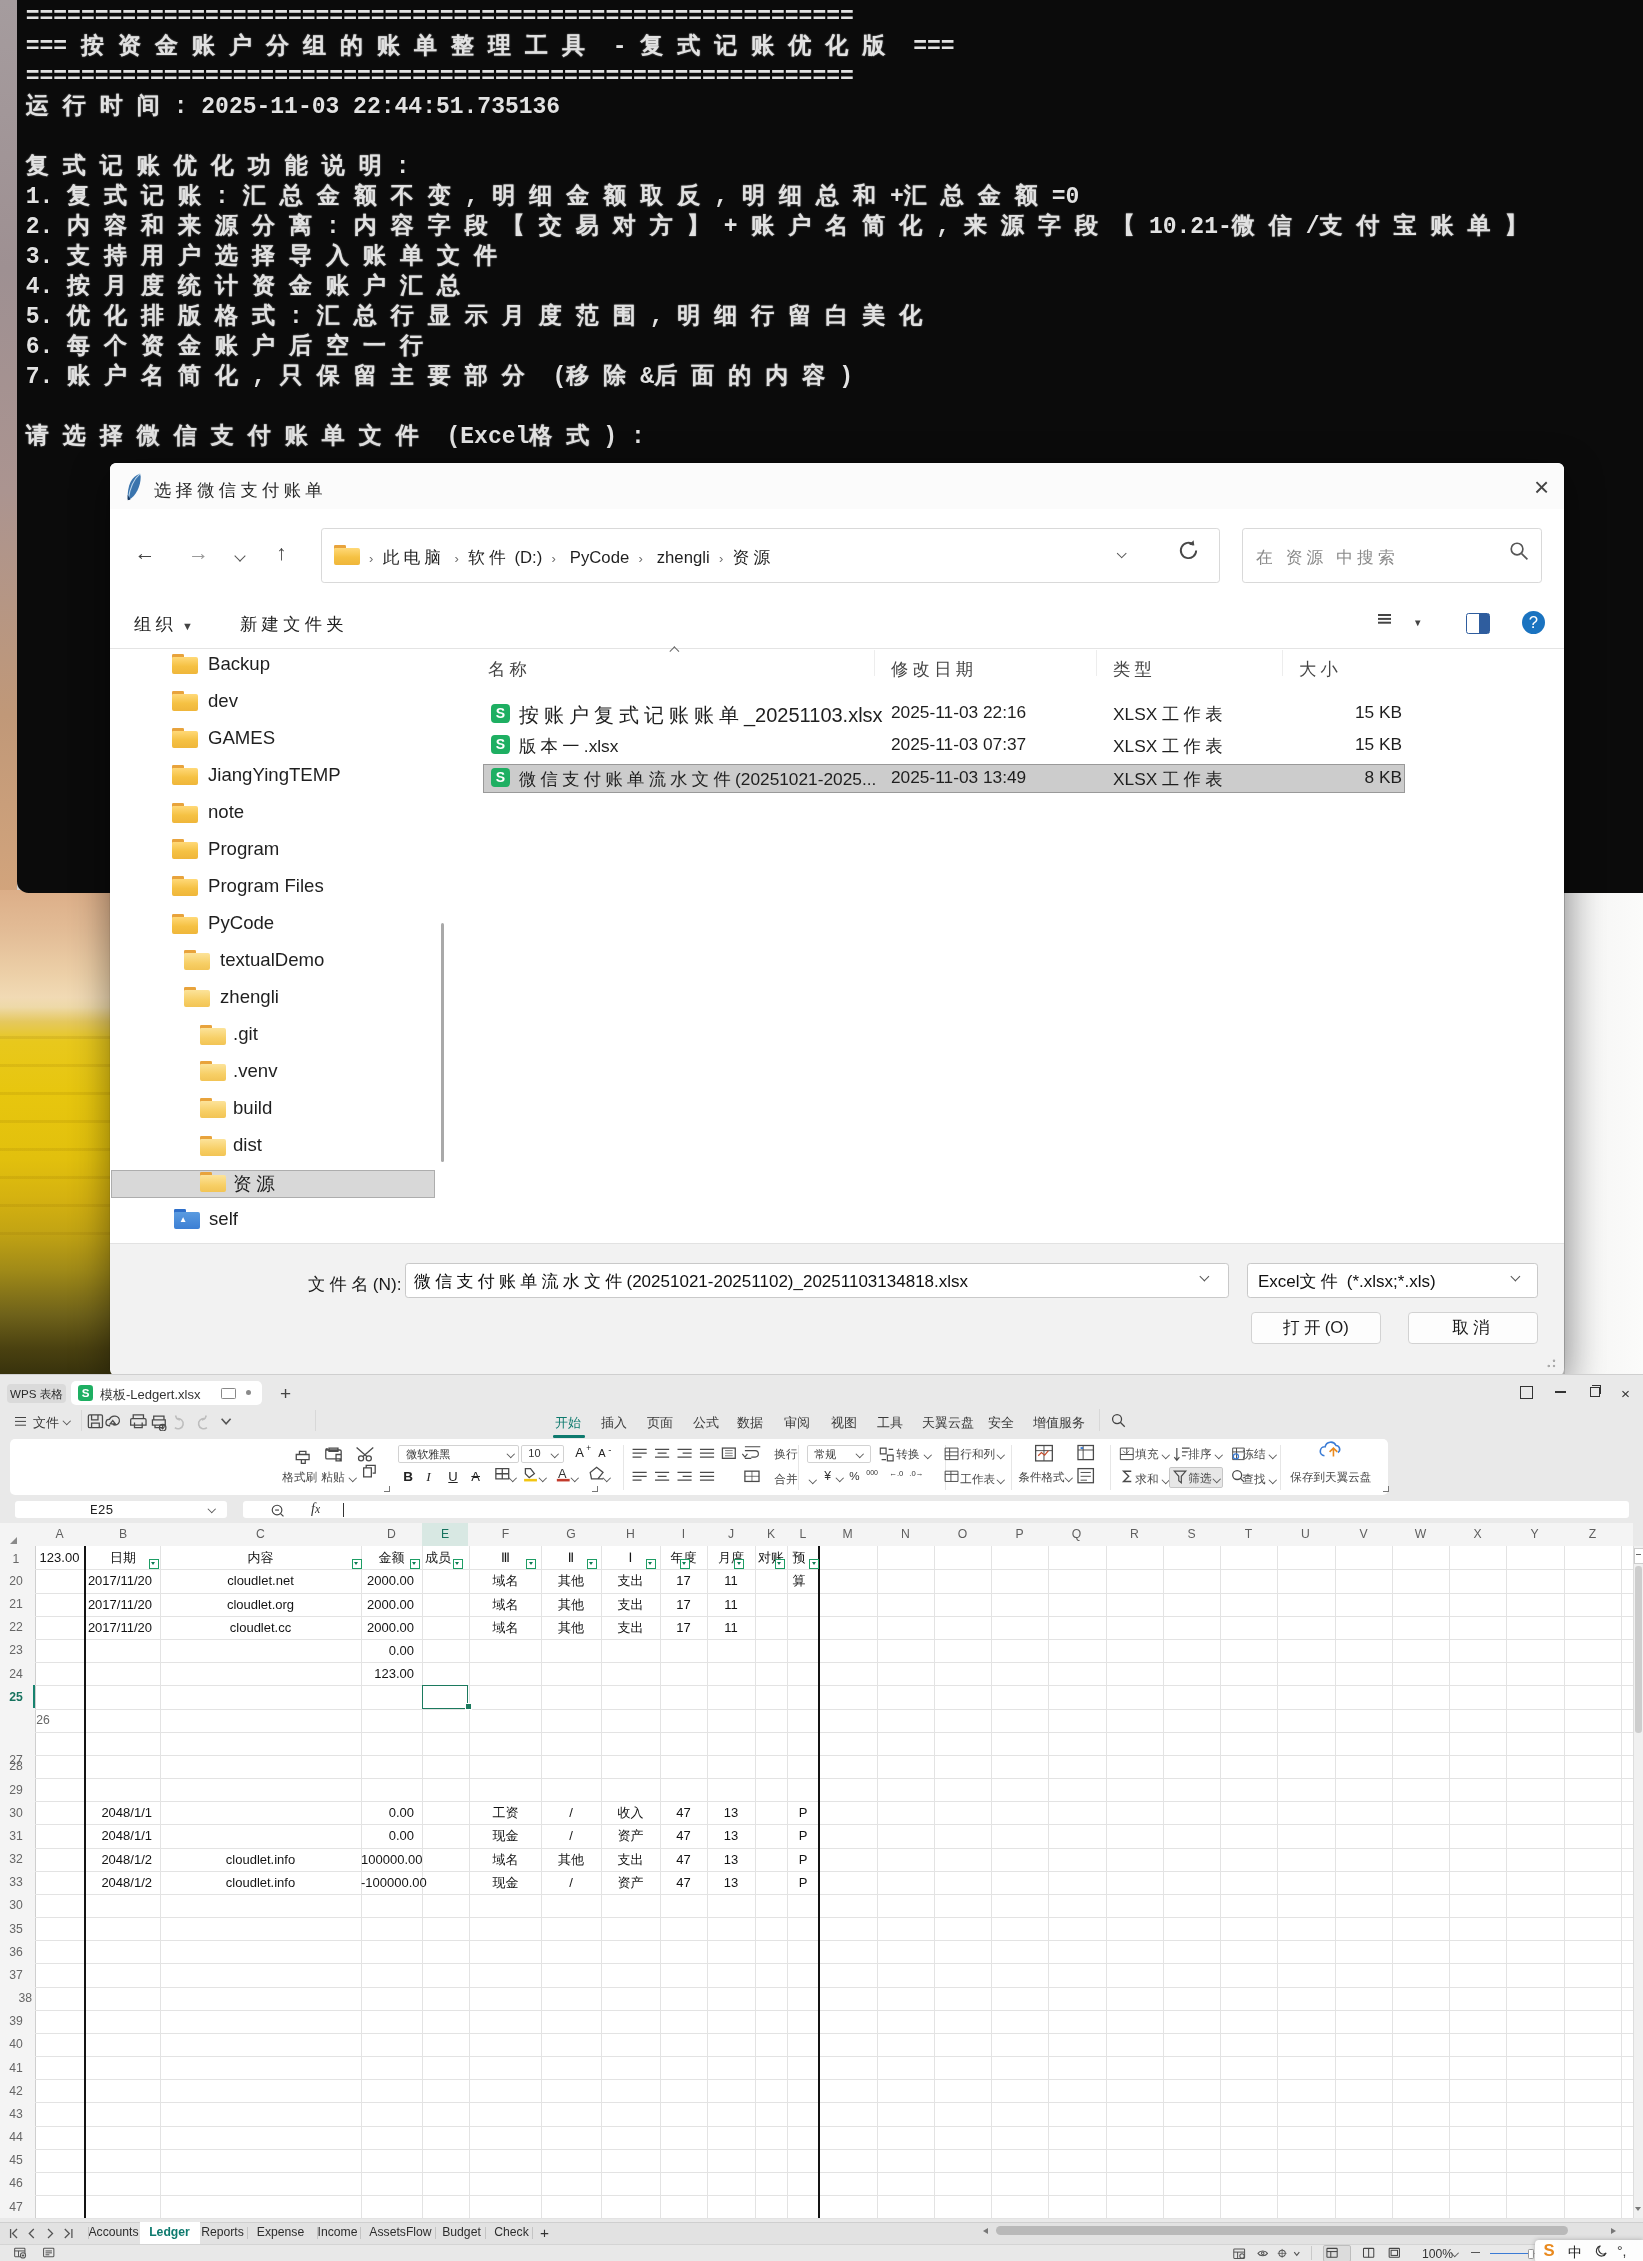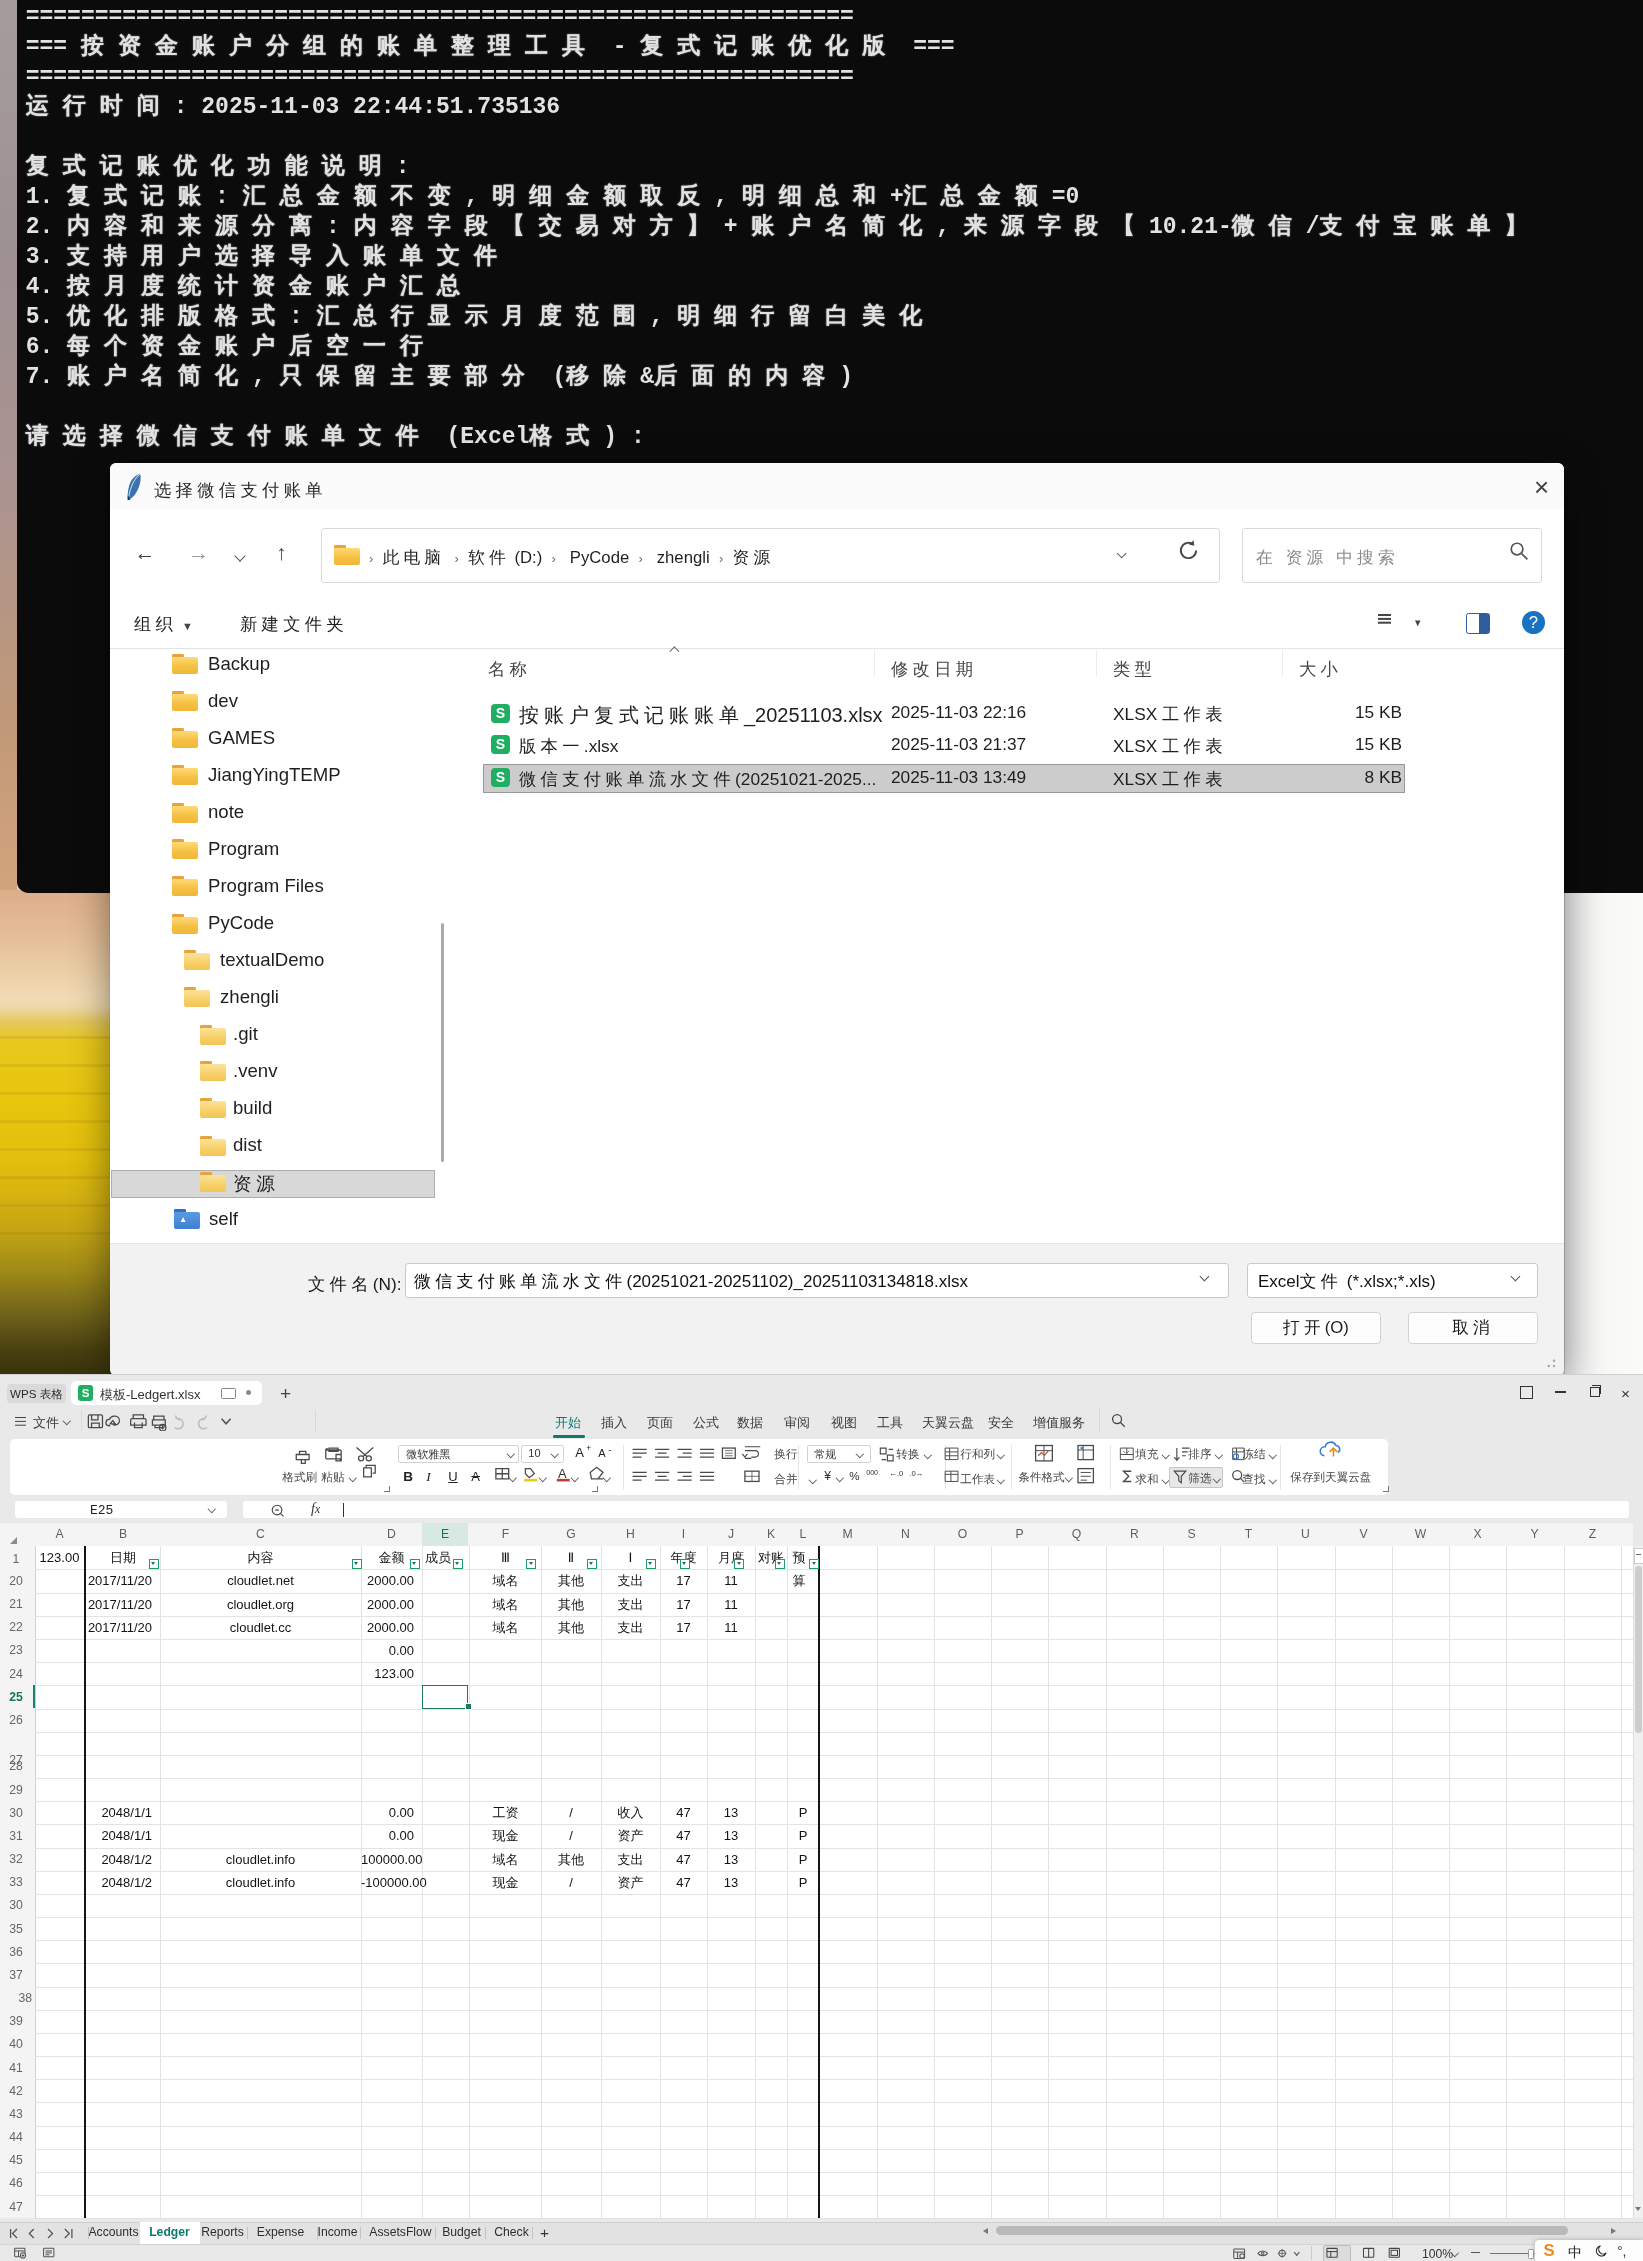--- a/index.html
+++ b/index.html
@@ -194,21 +194,21 @@
     <div class="abs" style="left:781px;top:194px;font-size:17.3px;color:#454545;"><span class="ks">修改日期</span></div>
     <div class="abs" style="left:1003px;top:194px;font-size:17.3px;color:#454545;"><span class="ks">类型</span></div>
     <div class="abs" style="left:1189px;top:194px;font-size:17.3px;color:#454545;"><span class="ks">大小</span></div>
     <div class="xlsico" style="left:381px;top:241px;"></div>
     <div class="abs" style="left:409px;top:239px;font-size:20px;color:#1e1e1e;"><span class="ks">按账户复式记账账单</span>_20251103.xlsx</div>
     <div class="abs" style="left:781px;top:239px;font-size:17.3px;color:#1e1e1e;">2025-11-03 22:16</div>
     <div class="abs" style="left:1003px;top:239px;font-size:17.3px;color:#1e1e1e;">XLSX <span class="ks">工作表</span></div>
     <div class="abs" style="left:1202px;top:239px;width:90px;text-align:right;font-size:17.3px;color:#1e1e1e;">15 KB</div>
     <div class="xlsico" style="left:381px;top:272px;"></div>
     <div class="abs" style="left:409px;top:271px;font-size:17.3px;color:#1e1e1e;"><span class="ks">版本一</span>.xlsx</div>
-    <div class="abs" style="left:781px;top:271px;font-size:17.3px;color:#1e1e1e;">2025-11-03 21:37</div>
+    <div class="abs" style="left:781px;top:271px;font-size:17.3px;color:#1e1e1e;">2025-11-03 07:37</div>
     <div class="abs" style="left:1003px;top:271px;font-size:17.3px;color:#1e1e1e;">XLSX <span class="ks">工作表</span></div>
     <div class="abs" style="left:1202px;top:271px;width:90px;text-align:right;font-size:17.3px;color:#1e1e1e;">15 KB</div>
     <div class="abs" style="left:373px;top:301px;width:920px;height:27px;background:#cccccc;border:0.6px solid #999;"></div>
     <div class="xlsico" style="left:381px;top:305px;"></div>
     <div class="abs" style="left:409px;top:304px;font-size:17.3px;color:#1e1e1e;"><span class="ks">微信支付账单流水文件</span>(20251021-2025...</div>
     <div class="abs" style="left:781px;top:304px;font-size:17.3px;color:#1e1e1e;">2025-11-03 13:49</div>
     <div class="abs" style="left:1003px;top:304px;font-size:17.3px;color:#1e1e1e;">XLSX <span class="ks">工作表</span></div>
     <div class="abs" style="left:1202px;top:304px;width:90px;text-align:right;font-size:17.3px;color:#1e1e1e;">8 KB</div>
     </div>
 
@@ -508,21 +508,21 @@
       <div class="abs" style="left:1564px;top:171px;width:0.6px;height:672px;background:#e3e3e3;"></div>
       <div class="abs" style="left:1621px;top:171px;width:0.6px;height:672px;background:#e3e3e3;"></div>
       <div class="abs" style="left:1633px;top:171px;width:0.6px;height:672px;background:#e3e3e3;"></div>
       <div class="abs" style="left:0;top:177px;width:32px;text-align:center;font-size:12.2px;color:#666;">1</div>
       <div class="abs" style="left:0;top:199px;width:32px;text-align:center;font-size:12.2px;color:#666;">20</div>
       <div class="abs" style="left:0;top:222px;width:32px;text-align:center;font-size:12.2px;color:#666;">21</div>
       <div class="abs" style="left:0;top:245px;width:32px;text-align:center;font-size:12.2px;color:#666;">22</div>
       <div class="abs" style="left:0;top:268px;width:32px;text-align:center;font-size:12.2px;color:#666;">23</div>
       <div class="abs" style="left:0;top:292px;width:32px;text-align:center;font-size:12.2px;color:#666;">24</div>
       <div class="abs" style="left:0;top:315px;width:32px;text-align:center;font-size:12.2px;color:#17735f;font-weight:bold;">25</div>
-      <div class="abs" style="left:0;top:338px;width:32px;text-align:center;font-size:12.2px;color:#666;">26</div>
+      <div class="abs" style="left:0;top:338px;width:32px;text-align:center;font-size:12.2px;color:#666;padding-left:27px;">26</div>
       <div class="abs" style="left:0;top:378px;width:32px;text-align:center;font-size:12.2px;color:#666;">27</div>
       <div class="abs" style="left:0;top:384px;width:32px;text-align:center;font-size:12.2px;color:#666;">28</div>
       <div class="abs" style="left:0;top:408px;width:32px;text-align:center;font-size:12.2px;color:#666;">29</div>
       <div class="abs" style="left:0;top:431px;width:32px;text-align:center;font-size:12.2px;color:#666;">30</div>
       <div class="abs" style="left:0;top:454px;width:32px;text-align:center;font-size:12.2px;color:#666;">31</div>
       <div class="abs" style="left:0;top:477px;width:32px;text-align:center;font-size:12.2px;color:#666;">32</div>
       <div class="abs" style="left:0;top:500px;width:32px;text-align:center;font-size:12.2px;color:#666;">33</div>
       <div class="abs" style="left:0;top:523px;width:32px;text-align:center;font-size:12.2px;color:#666;">30</div>
       <div class="abs" style="left:0;top:547px;width:32px;text-align:center;font-size:12.2px;color:#666;">35</div>
       <div class="abs" style="left:0;top:570px;width:32px;text-align:center;font-size:12.2px;color:#666;">36</div>

